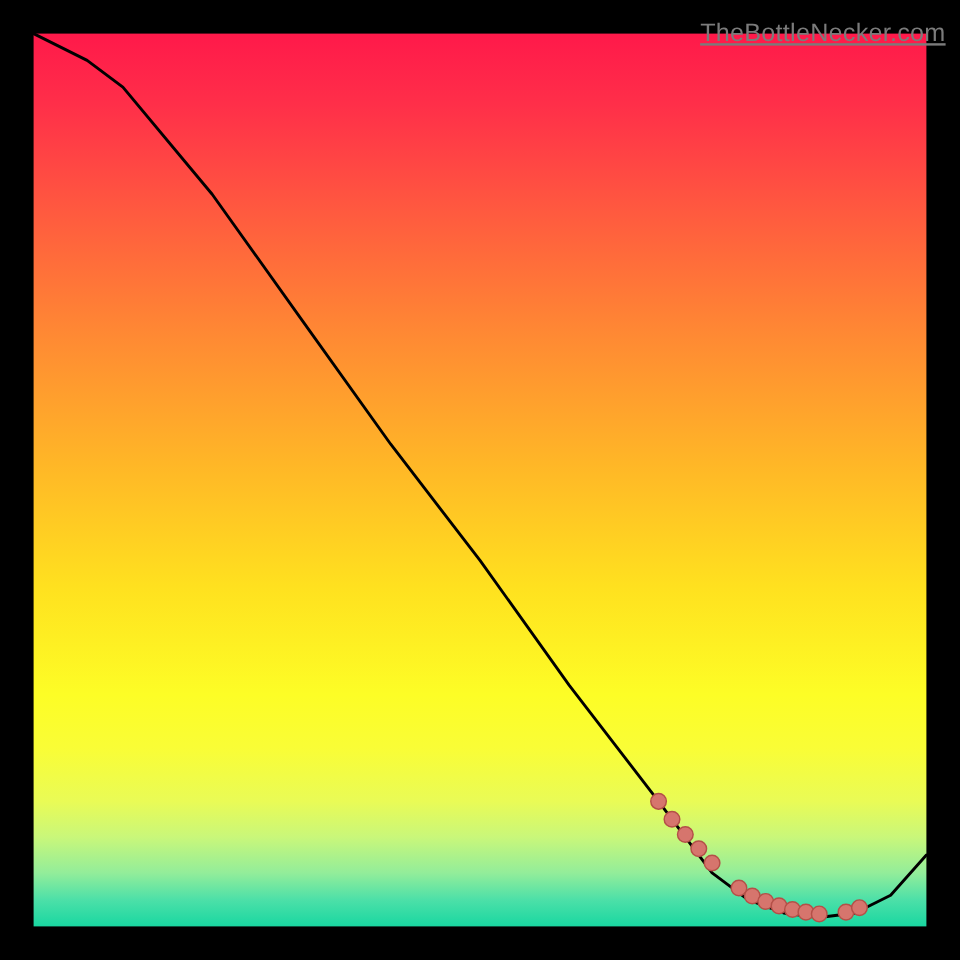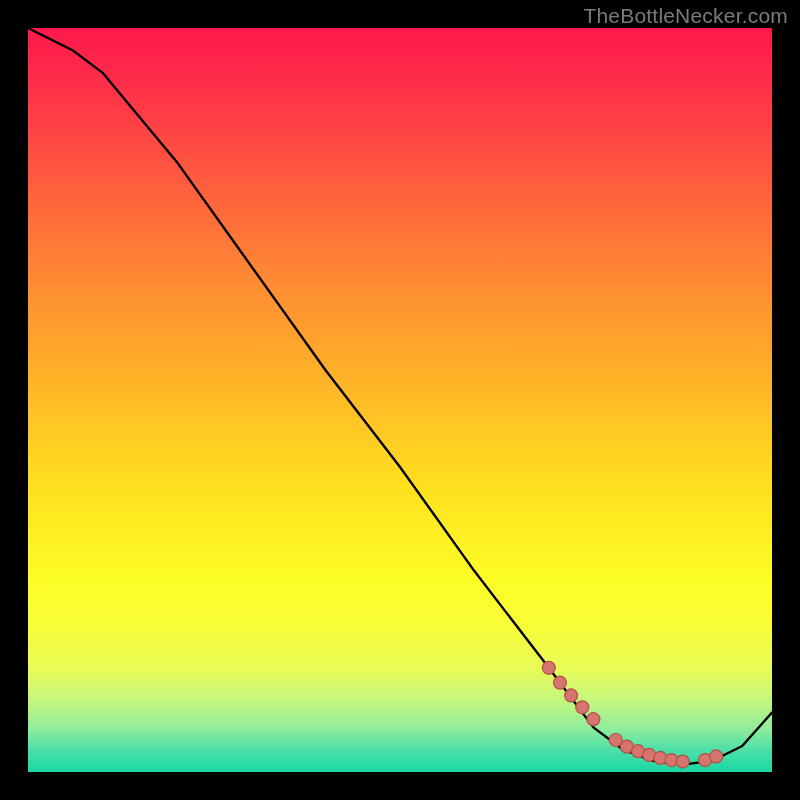--- a/index.html
+++ b/index.html
@@ -34,27 +34,28 @@
       #f9fd36 80%,
       #e9fb56 86%,
       #c9f77a 90%,
       #93ed9a 94%,
       #4de0a8 97%,
       #19d7a1 100%
     );
   }
   .watermark {
     position: absolute;
-    top: 4px;
+    top: 16px;
     right: 12px;
     color: #7b7b7b;
     font-size: 21px;
     font-weight: 500;
     letter-spacing: 0.2px;
     user-select: none;
+    text-decoration: underline;
   }
   svg.curve {
     position: absolute;
     left: 0;
     top: 0;
     width: 744px;
     height: 744px;
     overflow: visible;
   }
   .dot {

